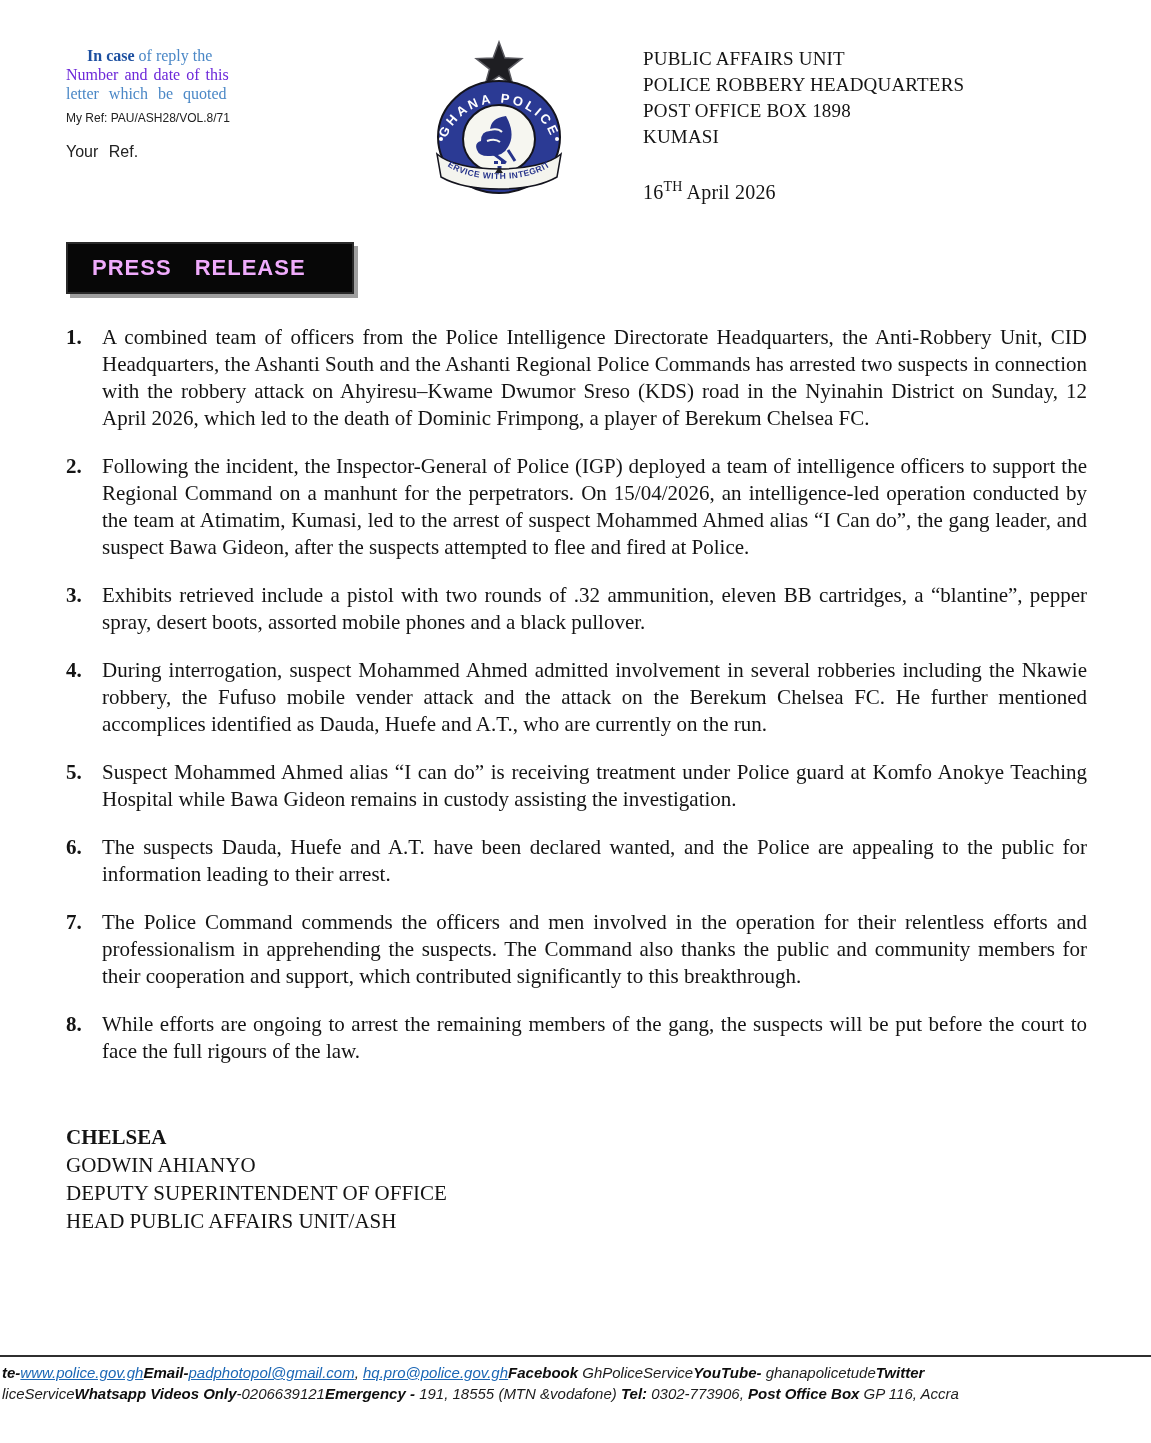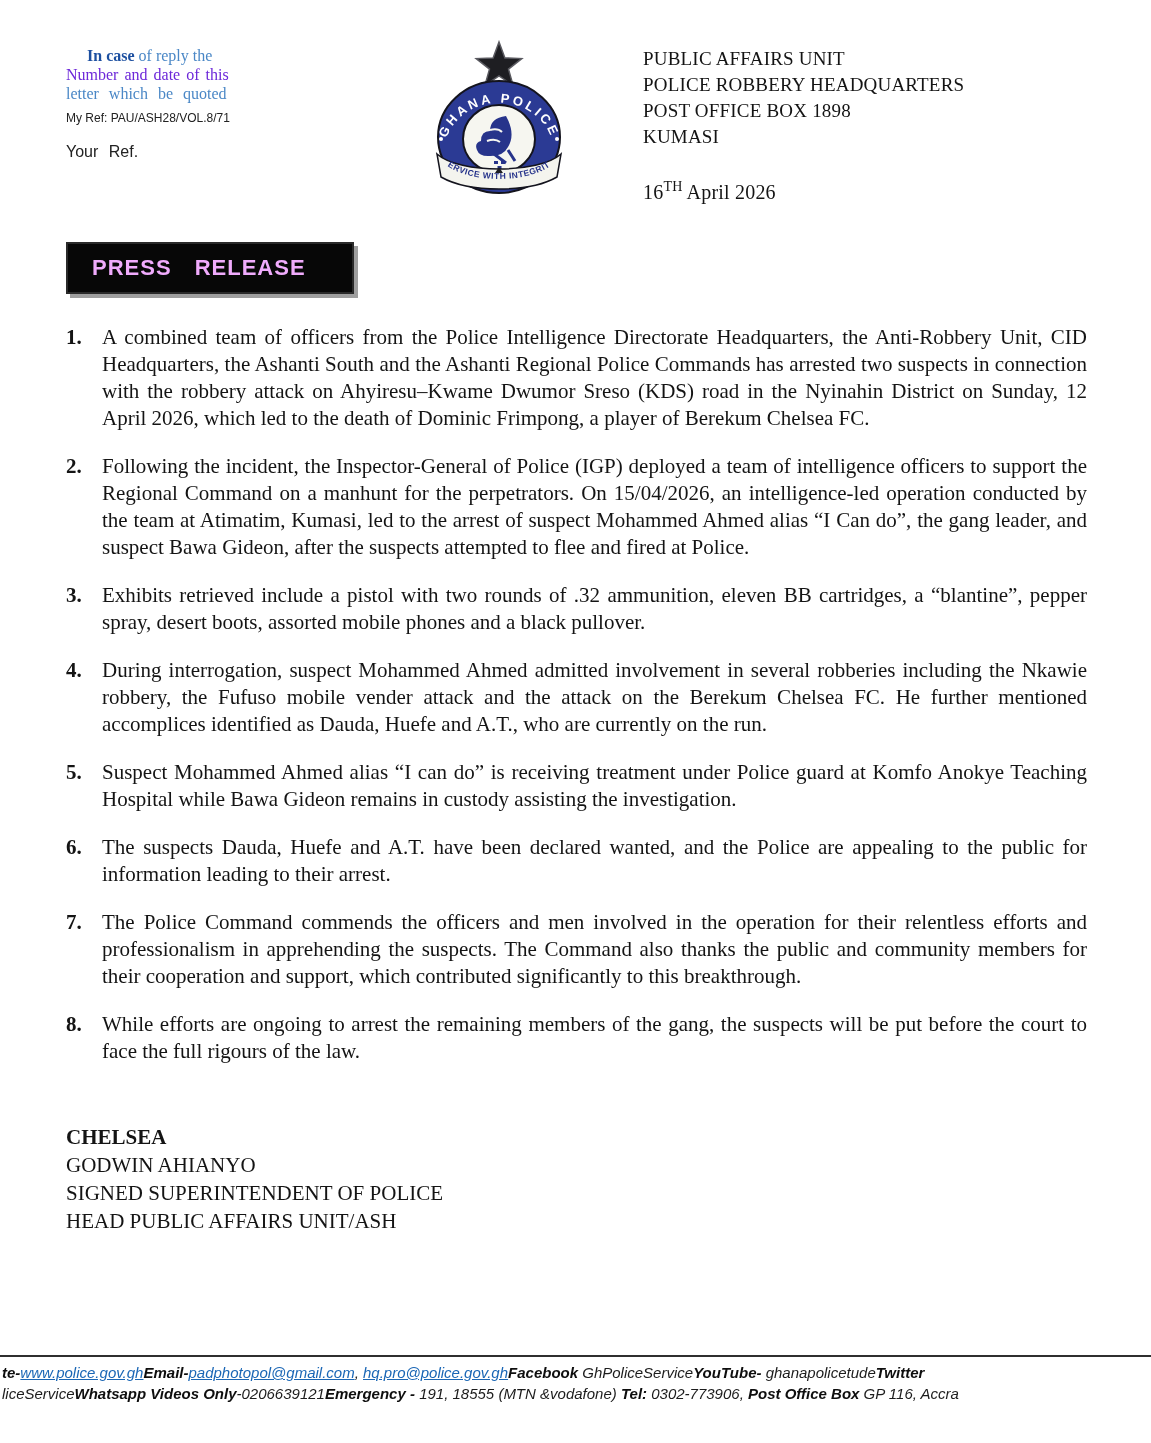--- a/index.html
+++ b/index.html
@@ -168,21 +168,21 @@
       </div>
       <div class="para">
         <span class="para-num">8.</span>
         <div class="para-text">While efforts are ongoing to arrest the remaining members of the gang, the suspects will be put before the court to face the full rigours of the law.</div>
       </div>
     </main>
 
   <div class="signature">
     <div class="sig-signed">CHELSEA</div>
     <div>GODWIN AHIANYO</div>
-    <div>SIGNED SUPERINTENDENT OF POLICE</div>
+    <div>DEPUTY SUPERINTENDENT OF OFFICE</div>
     <div>HEAD PUBLIC AFFAIRS UNIT/ASH</div>
   </div>
 
   <footer class="footer">
     <div class="f-line"><span class="seg bold">te-</span><a class="seg link">www.police.gov.gh</a><span class="seg bold">Email-</span><a class="seg link">padphotopol@gmail.com</a><span class="seg plain">, </span><a class="seg link">hq.pro@police.gov.gh</a><span class="seg bold">Facebook</span><span class="seg plain"> GhPoliceService</span><span class="seg bold">YouTube-</span><span class="seg plain"> ghanapolicetude</span><span class="seg bold">Twitter</span></div>
     <div class="f-line"><span class="seg plain">liceService</span><span class="seg bold">Whatsapp Videos Only</span><span class="seg plain">-0206639121</span><span class="seg bold">Emergency - </span><span class="seg plain">191, 18555 (MTN &amp;vodafone)  </span><span class="seg bold">Tel: </span><span class="seg plain">0302-773906,  </span><span class="seg bold">Post Office Box </span><span class="seg plain">GP 116, Accra</span></div>
   </footer>
 
 </div>
 

